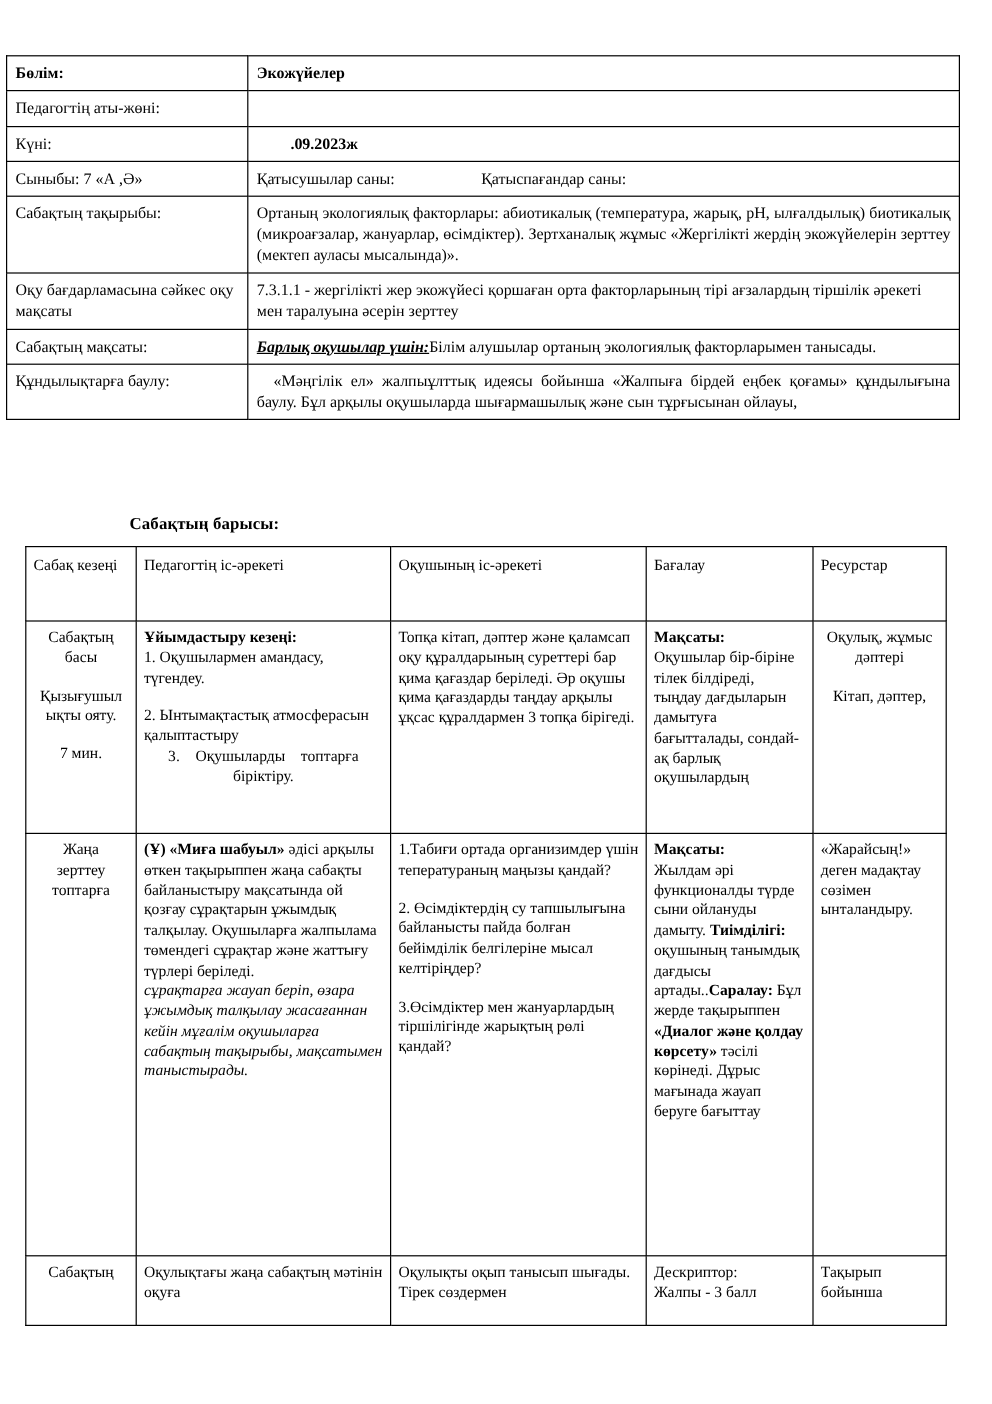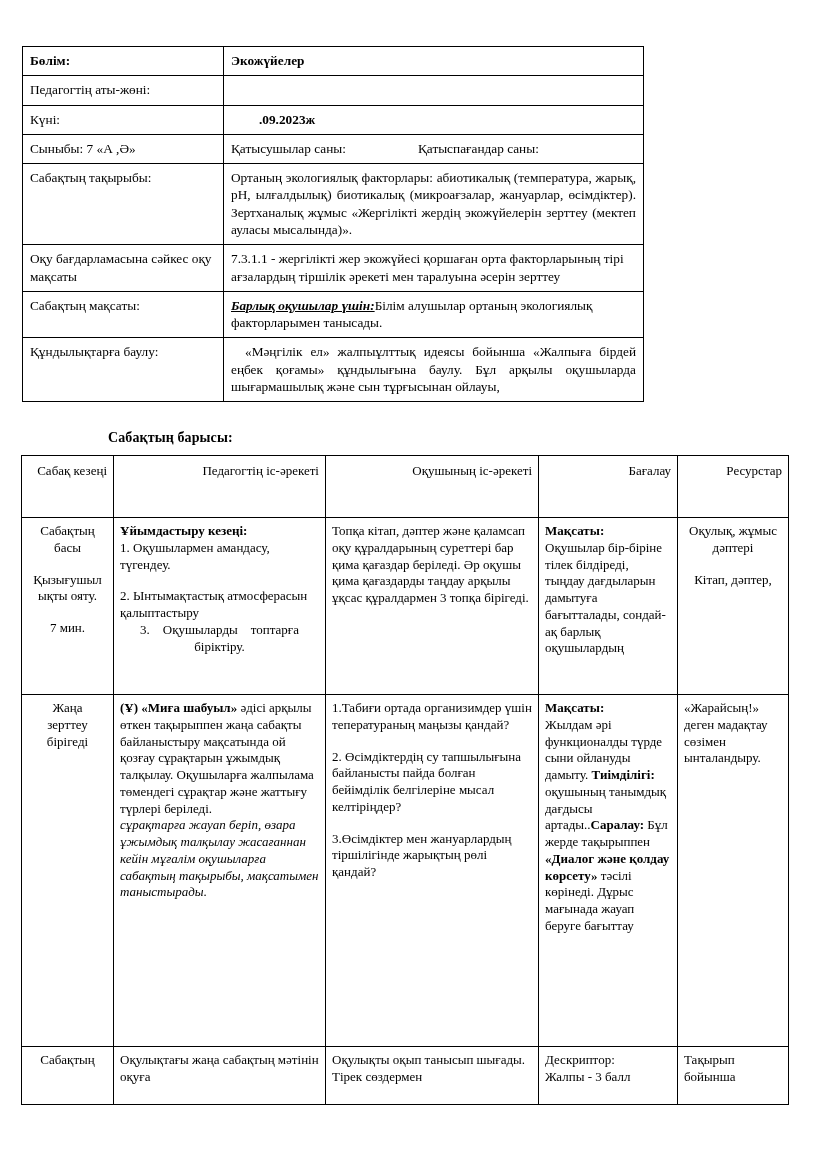--- a/index.html
+++ b/index.html
@@ -21,23 +21,23 @@
     left: 0;
     top: 0;
     width: 827px;
     height: 1170px;
     background: #fff;
   }
 
   
   table.meta {
     position: absolute;
-    left: 22px;
+    left: 5px;
     top: 46px;
-    width: 622px;
+    width: 795px;
     border-collapse: collapse;
     table-layout: fixed;
   }
   table.meta td {
     border: 1px solid #000;
     vertical-align: top;
     padding: 5px 7px 6px 7px;
     font-size: 13.3px;
     line-height: 1.30;
   }
@@ -70,21 +70,21 @@
   }
   table.flow th, table.flow td {
     border: 1px solid #000;
     vertical-align: top;
     padding: 5px 6px 6px 6px;
     font-size: 13px;
     line-height: 1.29;
     font-weight: normal;
   }
   table.flow th {
-    text-align: right;
+    text-align: left;
     padding-top: 7px;
   }
   col.c1 { width: 92px; }
   col.c2 { width: 212px; }
   col.c3 { width: 213px; }
   col.c4 { width: 139px; }
   col.c5 { width: 111px; }
 
   .ctr { text-align: center; }
   .head-cell { height: 48px; }
@@ -192,21 +192,21 @@
           <span class="blank-line"></span>
           <span class="ln">Кітап,</span>
           <span class="ln">дәптер,</span>
         </td>
       </tr>
 
       <tr class="row2">
         <td class="cell-stage b">
           <span class="ln">Жаңа</span>
           <span class="ln">зерттеу</span>
-          <span class="ln">бірігеді</span>
+          <span class="ln">топтарға</span>
         </td>
         <td>
           <div><span class="b">(Ұ) «Миға шабуыл»</span><span> әдісі арқылы өткен тақырыппен жаңа сабақты  байланыстыру мақсатында ой қозғау сұрақтарын ұжымдық талқылау. Оқушыларға жалпылама төмендегі сұрақтар және жаттығу түрлері  беріледі.</span></div>
           <div class="it"> сұрақтарға жауап беріп, өзара ұжымдық талқылау жасағаннан кейін мұғалім оқушыларға сабақтың тақырыбы, мақсатымен таныстырады.</div>
         </td>
         <td>
           <div>1.Табиғи ортада организимдер үшін теператураның маңызы қандай?</div>
           <div class="blank-line"></div>
           <div>2. Өсімдіктердің су тапшылығына байланысты пайда болған бейімділік белгілеріне мысал келтіріңдер?</div>
           <div class="blank-line"></div>

